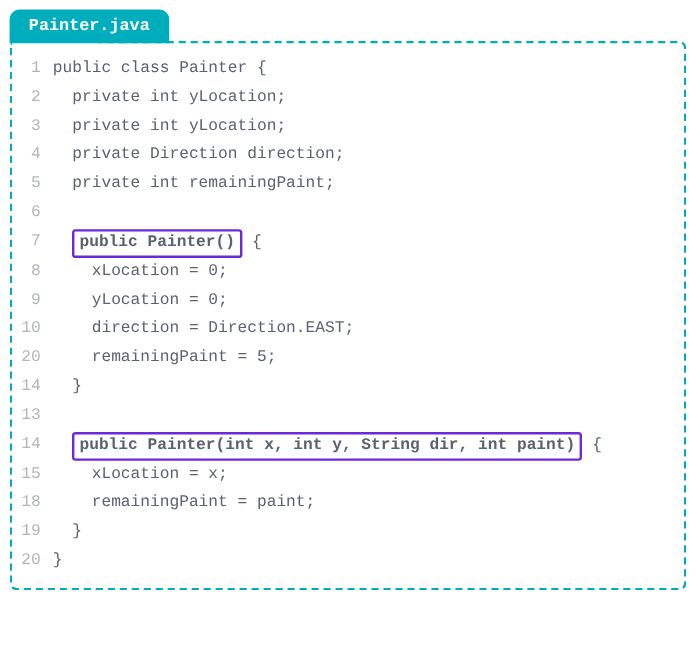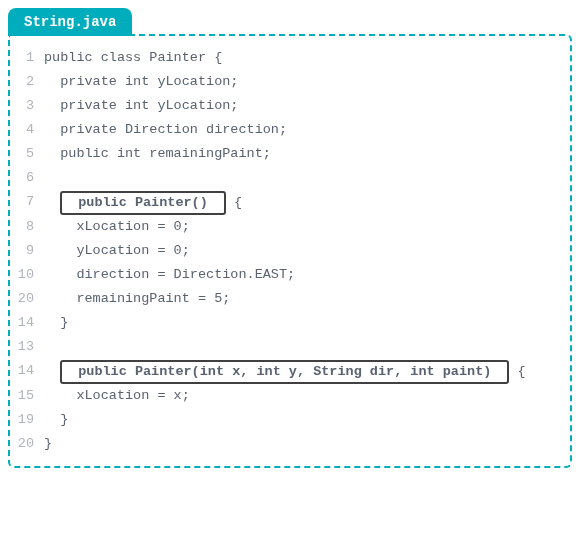--- a/index.html
+++ b/index.html
@@ -39,51 +39,52 @@
       display: inline-block;
       width: 28px;
       text-align: right;
       color: #b0b5bd;
       padding-right: 10px;
       flex-shrink: 0;
       user-select: none;
     }
     .code-text { flex: 1; }
     .highlight-box {
-      border: 2px solid #404040;
+      border: 2px solid #6d28d9;
       border-radius: 3px;
-      padding: 0 16px;
+      padding: 0 4px;
       display: inline-block;
       font-weight: bold;
       color: #5a6270;
       line-height: 20px;
       margin-top: 1px;
     }
   </style>
 </head>
 <body>
 
 
 
-<div class="file-tab">String.java</div>
+<div class="file-tab">Painter.java</div>
 
 <div class="code-box" id="code-container">
     <div class="code-line"><span class="gutter">1</span><span class="code-text">public class Painter {</span></div>
     <div class="code-line"><span class="gutter">2</span><span class="code-text">  private int yLocation;</span></div>
     <div class="code-line"><span class="gutter">3</span><span class="code-text">  private int yLocation;</span></div>
     <div class="code-line"><span class="gutter">4</span><span class="code-text">  private Direction direction;</span></div>
-    <div class="code-line"><span class="gutter">5</span><span class="code-text">  public int remainingPaint;</span></div>
+    <div class="code-line"><span class="gutter">5</span><span class="code-text">  private int remainingPaint;</span></div>
     <div class="code-line"><span class="gutter">6</span><span class="code-text"></span></div>
     <div class="code-line"><span class="gutter">7</span><span class="code-text">  <span class="highlight-box">public Painter()</span><span> {</span></span></div>
     <div class="code-line"><span class="gutter">8</span><span class="code-text">    xLocation = 0;</span></div>
     <div class="code-line"><span class="gutter">9</span><span class="code-text">    yLocation = 0;</span></div>
     <div class="code-line"><span class="gutter">10</span><span class="code-text">    direction = Direction.EAST;</span></div>
     <div class="code-line"><span class="gutter">20</span><span class="code-text">    remainingPaint = 5;</span></div>
     <div class="code-line"><span class="gutter">14</span><span class="code-text">  }</span></div>
     <div class="code-line"><span class="gutter">13</span><span class="code-text"></span></div>
     <div class="code-line"><span class="gutter">14</span><span class="code-text">  <span class="highlight-box">public Painter(int x, int y, String dir, int paint)</span><span> {</span></span></div>
     <div class="code-line"><span class="gutter">15</span><span class="code-text">    xLocation = x;</span></div>
+    <div class="code-line"><span class="gutter">18</span><span class="code-text">    remainingPaint = paint;</span></div>
     <div class="code-line"><span class="gutter">19</span><span class="code-text">  }</span></div>
     <div class="code-line"><span class="gutter">20</span><span class="code-text">}</span></div>
   </div>
 
 
 
 
 </body></html>

